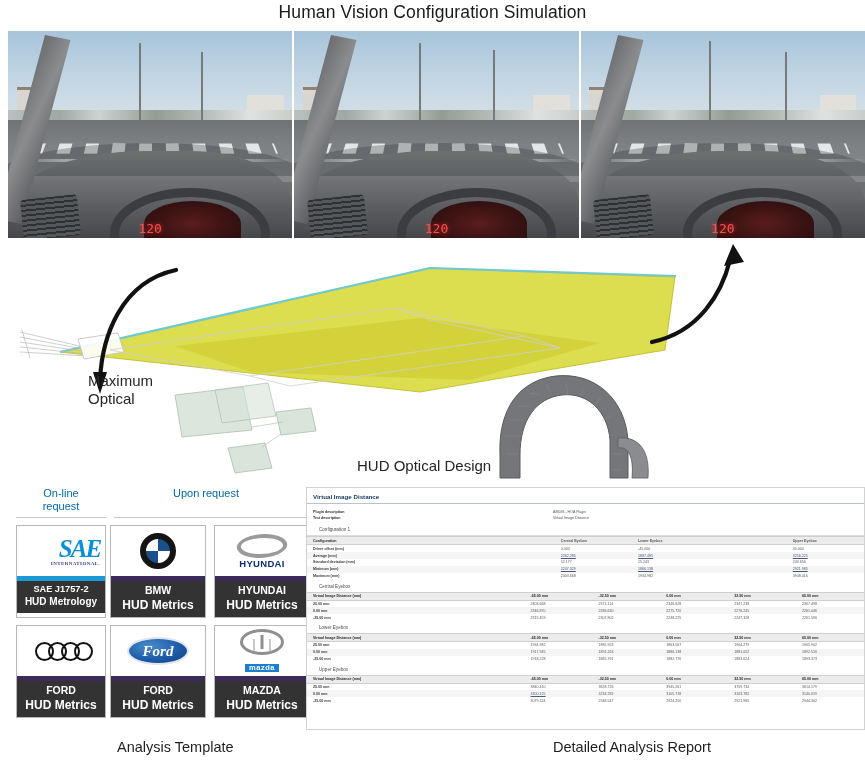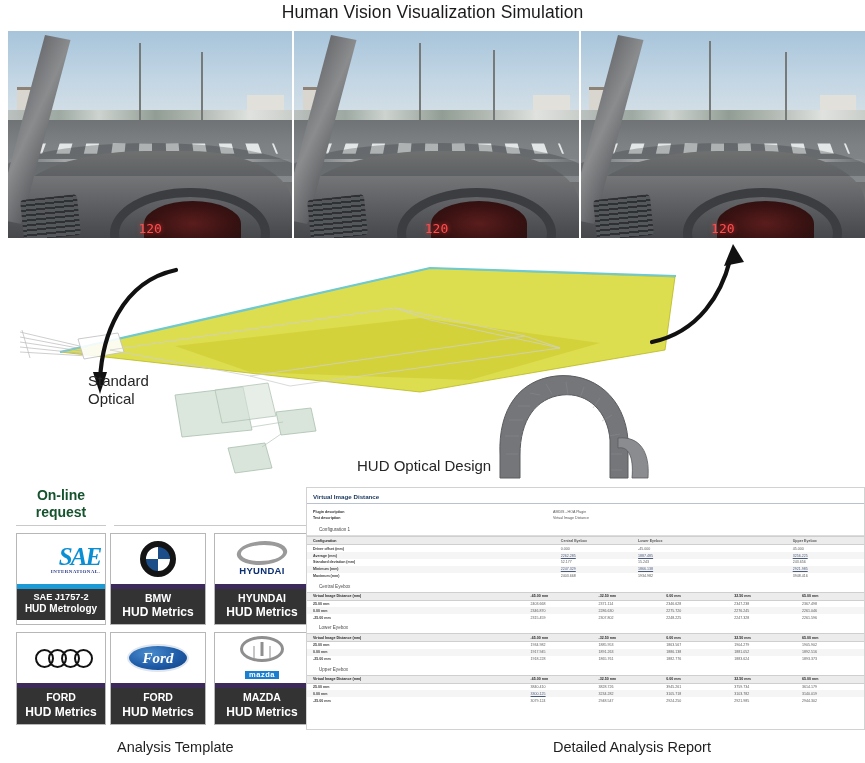--- a/index.html
+++ b/index.html
@@ -155,23 +155,23 @@
   .library {
     position: absolute;
     left: 16px; top: 487px;
     width: 290px; height: 228px;
   }
   .lib-heads {
     display: flex;
     width: 100%;
   }
   .lib-head {
-    font-size: 14px;
-    font-weight: bold;
-    color: #14532d;
+    font-size: 11px;
+    font-weight: normal;
+    color: #0369a1;
     text-align: center;
     line-height: 1.2;
     padding-bottom: 4px;
   }
   .lib-head.one { width: 90px; }
   .lib-head.two { width: 200px; }
   .lib-rule { height: 1px; background: #c9c9c9; }
   .lib-rules { display: flex; width: 100%; gap: 8px; margin-bottom: 7px; }
   .lib-rules .r1 { width: 90px; }
   .lib-rules .r2 { flex: 1; }
@@ -313,21 +313,21 @@
     color: #1f1f1f;
   }
   .cap-left  { left: 117px; top: 739px; }
   .cap-right { left: 553px; top: 739px; }
 </style>
 </head>
 <body>
 
 <div id="page">
 
-  <div class="main-title">Human Vision Visualization Simulation</div>
+  <div class="main-title">Human Vision Configuration Simulation</div>
 
   <div class="photo-strip">
 
     <div class="photo">
       <div class="ph-sky"></div>
       <div class="ph-bldg-l"></div>
       <div class="ph-bldg-r"></div>
       <div class="ph-horizon"></div>
       <div class="ph-pole" style="left:46%;top:6%;height:37%"></div>
       <div class="ph-pole" style="left:68%;top:10%;height:33%"></div>
@@ -456,34 +456,35 @@
 
       <path d="M176 30 C120 42 102 98 100 140" fill="none" stroke="#111" stroke-width="4.2" stroke-linecap="round"></path>
       <polygon points="100,154 93,132 107,132" fill="#111"></polygon>
 
       <path d="M652 102 C700 92 722 52 730 20" fill="none" stroke="#111" stroke-width="4.2" stroke-linecap="round"></path>
       <polygon points="733,4 724,26 744,22" fill="#111"></polygon>
     </svg>
   </div>
 
   <div class="lbl lbl-optical">
-    <div>Standard</div>
+    <div>Maximum</div>
     <div>Optical</div>
   </div>
 
 
   <div class="lbl lbl-hud">HUD Optical Design</div>
 
   <div class="library">
     <div class="lib-heads">
       <div class="lib-head one">
         <div>On-line</div>
         <div>request</div>
       </div>
       <div class="lib-head two">
+        <div>Upon request</div>
       </div>
     </div>
     <div class="lib-rules">
       <div class="lib-rule r1"></div>
       <div class="lib-rule r2"></div>
     </div>
 
     <div class="lib-grid">
 
       <div class="card">

